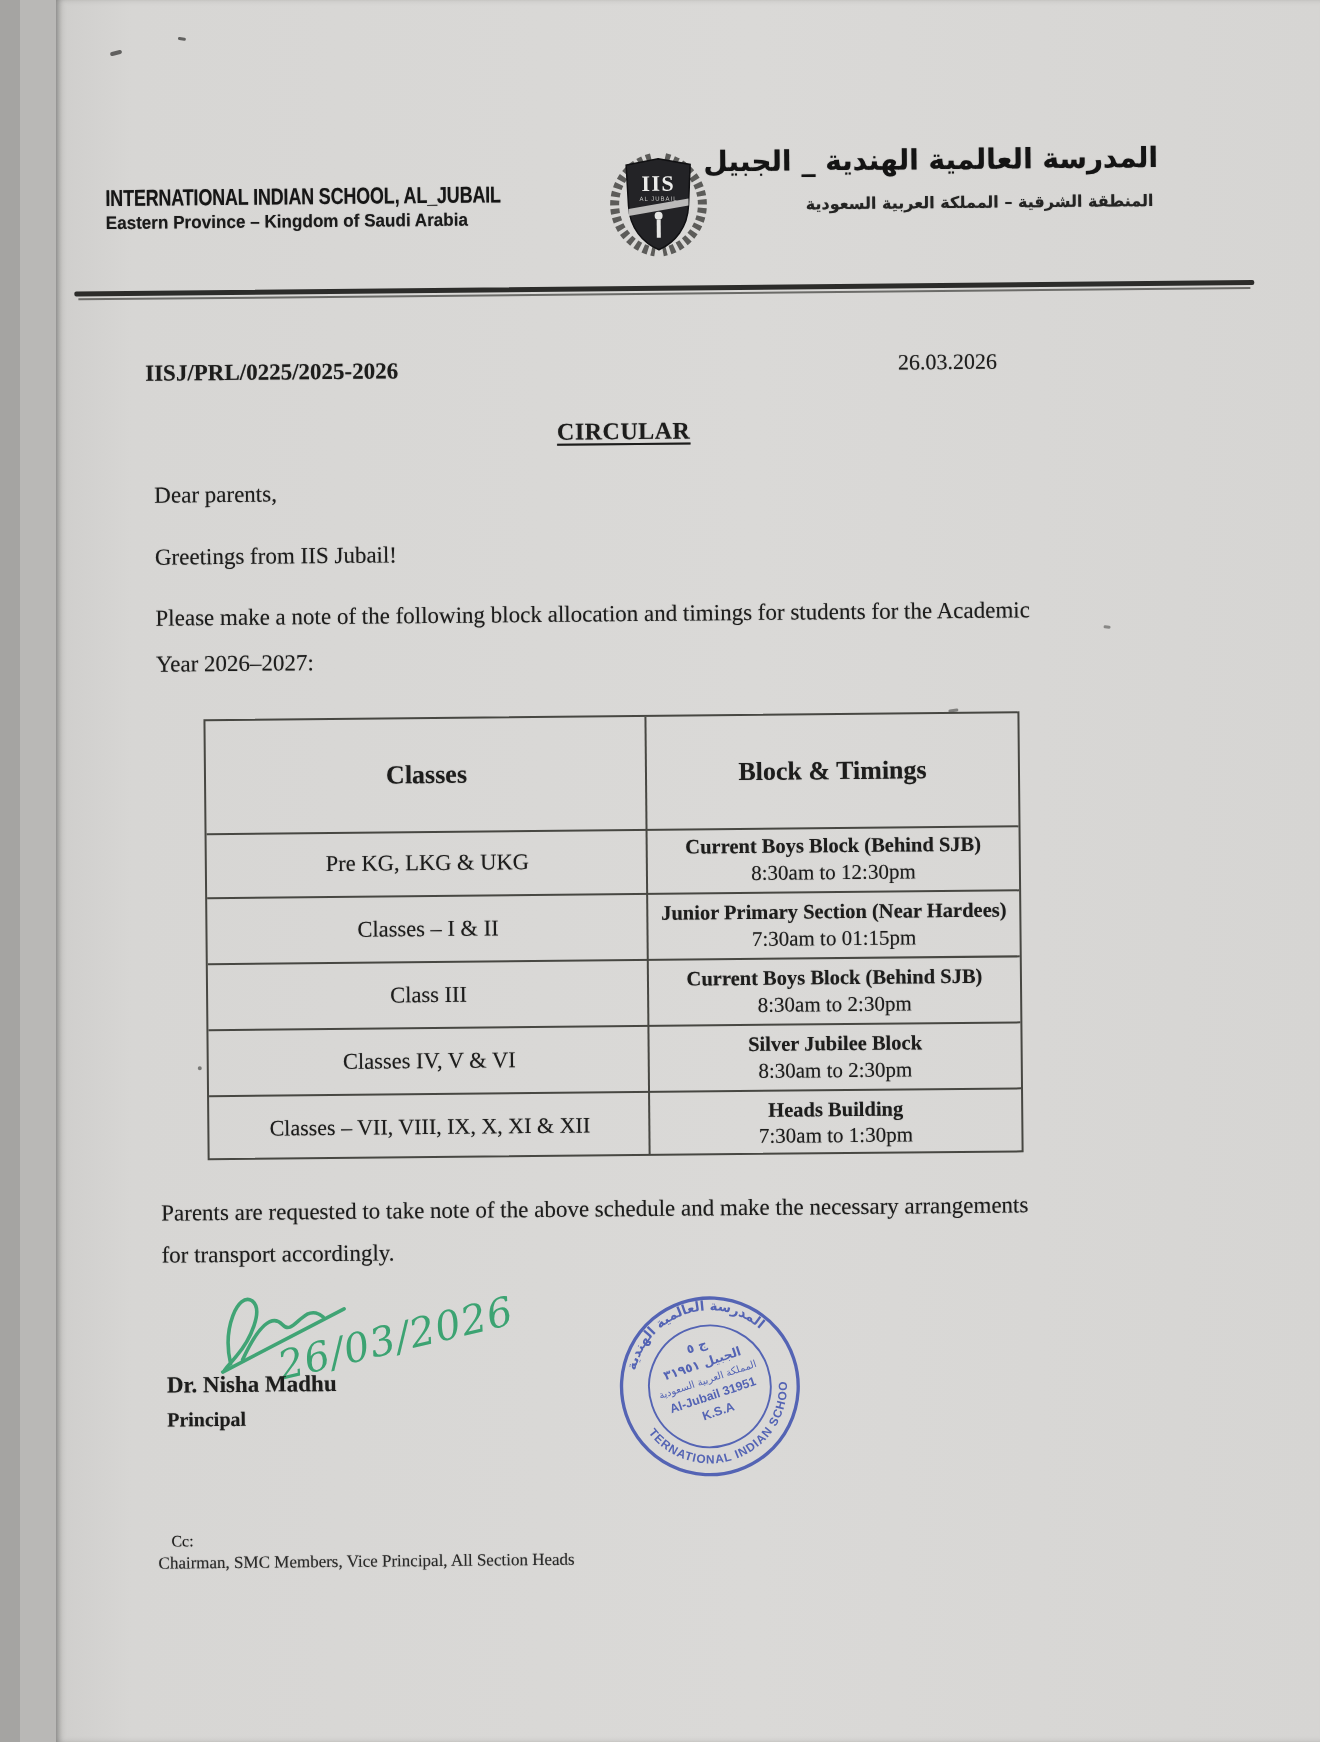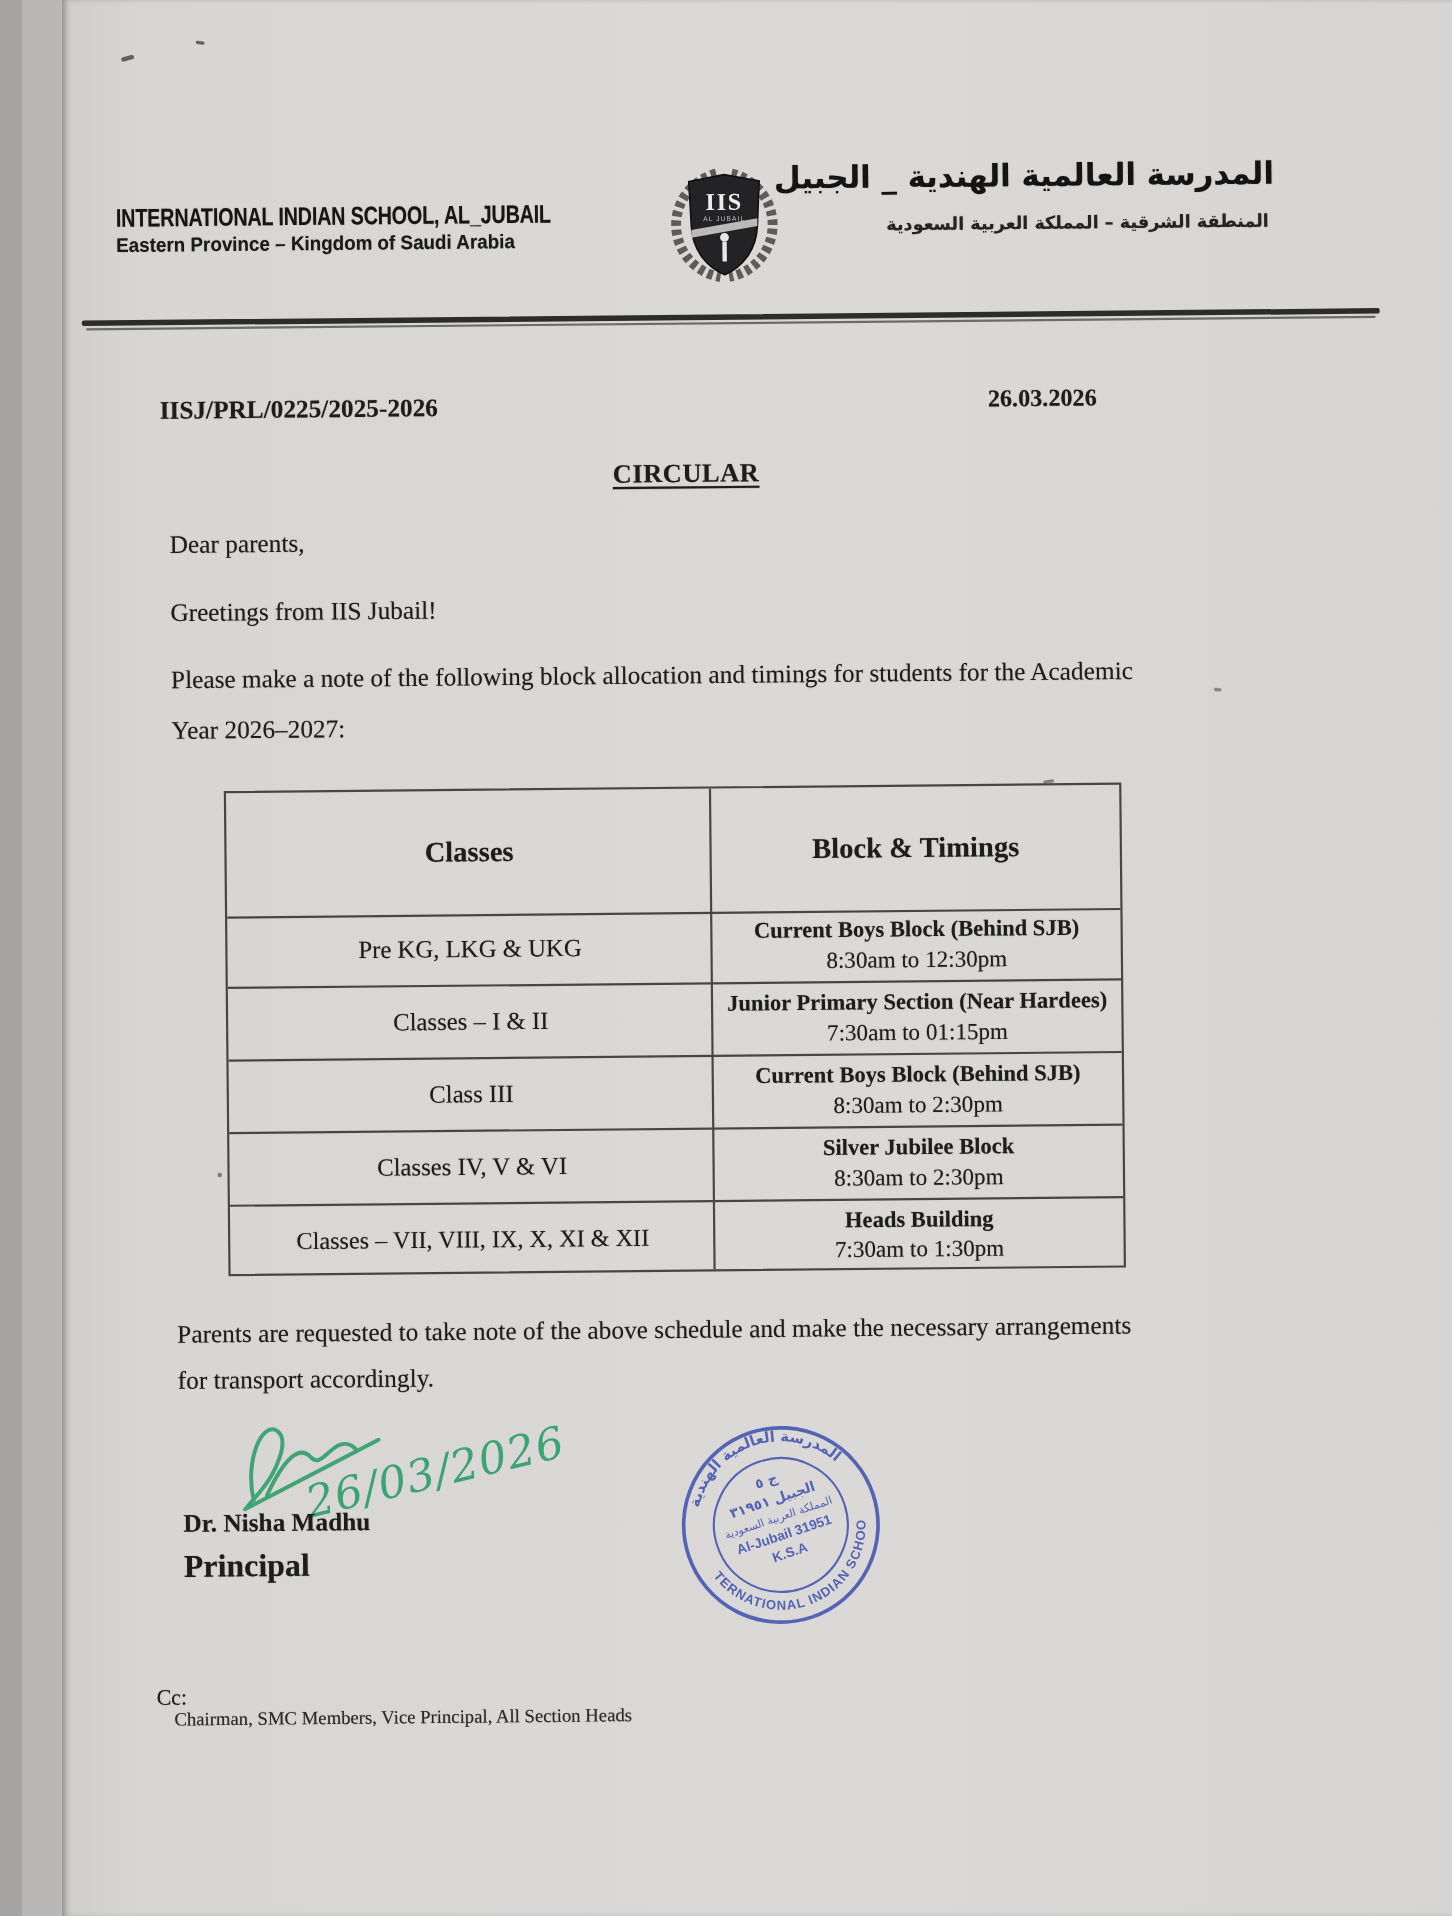--- a/index.html
+++ b/index.html
@@ -21,21 +21,21 @@
                   transform:scaleX(.78);transform-origin:left center;white-space:nowrap;color:#161616;}
   .school-sub-en{left:112px;top:208px;font-size:18px;font-weight:700;transform:scaleX(.95);
                  transform-origin:left center;white-space:nowrap;color:#1a1a1a;}
   .school-name-ar{right:155px;top:146px;font-size:28px;font-weight:700;white-space:nowrap;color:#141414;}
   .school-sub-ar{right:160px;top:196px;font-size:16px;font-weight:700;white-space:nowrap;color:#242423;}
 
   .rule-main{left:80px;top:286px;width:1180px;height:5px;background:#2c2c2a;border-radius:2px;}
   .rule-thin{left:84px;top:293px;width:1172px;height:2px;background:#6b6b68;}
 
   .ref-no{left:150px;top:356px;font-size:23px;font-weight:700;}
-  .ref-date{left:903px;top:352px;font-size:22px;font-weight:700;}
+  .ref-date{left:903px;top:352px;font-size:22px;font-weight:400;}
   .title{left:158px;top:418px;width:940px;text-align:center;font-size:24px;font-weight:700;
          letter-spacing:.5px;}
   .title span{text-decoration:underline;text-decoration-thickness:2px;text-underline-offset:4px;}
   .bodyline{font-size:23px;}
   .salutation{left:158px;top:478px;}
   .greeting{left:158px;top:540px;}
   .intro1{left:158px;top:601px;}
   .intro2{left:158px;top:647px;}
   .closing1{left:158px;top:1196px;}
   .closing2{left:158px;top:1238px;}
@@ -52,22 +52,22 @@
   .trow + .trow{border-top:0;}
   .trow.bordered{border-top:2px solid #474742;}
   .tc1{width:441px;display:flex;align-items:center;justify-content:center;
        font-size:22.5px;text-align:center;padding:0 6px;box-sizing:border-box;}
   .tc2{flex:1;display:flex;flex-direction:column;align-items:center;justify-content:center;
        line-height:1.3;text-align:center;}
   .blockname{font-size:20.5px;font-weight:700;white-space:nowrap;}
   .timing{font-size:21px;}
 
   .sig-name{left:162px;top:1368px;font-size:23px;font-weight:700;}
-  .sig-title{left:162px;top:1404px;font-size:29px;font-weight:700;}
-  .cc-label{left:136px;top:1528px;font-size:20px;}
+  .sig-title{left:162px;top:1404px;font-size:20px;font-weight:700;}
+  .cc-label{left:165px;top:1528px;font-size:16px;}
   .cc-text{left:152px;top:1549px;font-size:17px;color:#2a2a29;}
 
   .artifact{position:absolute;background:#3a3a38;border-radius:2px;opacity:.75;}
 </style>
 </head>
 <body>
 
 <div class="page">
   <div class="scan-strip"></div>
   <div class="scan-strip2"></div>

